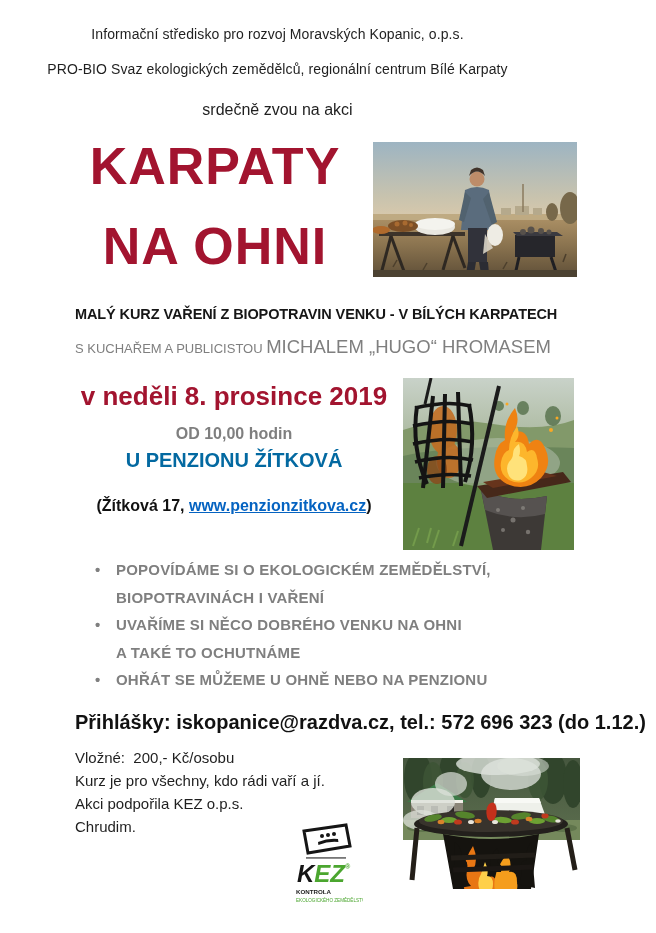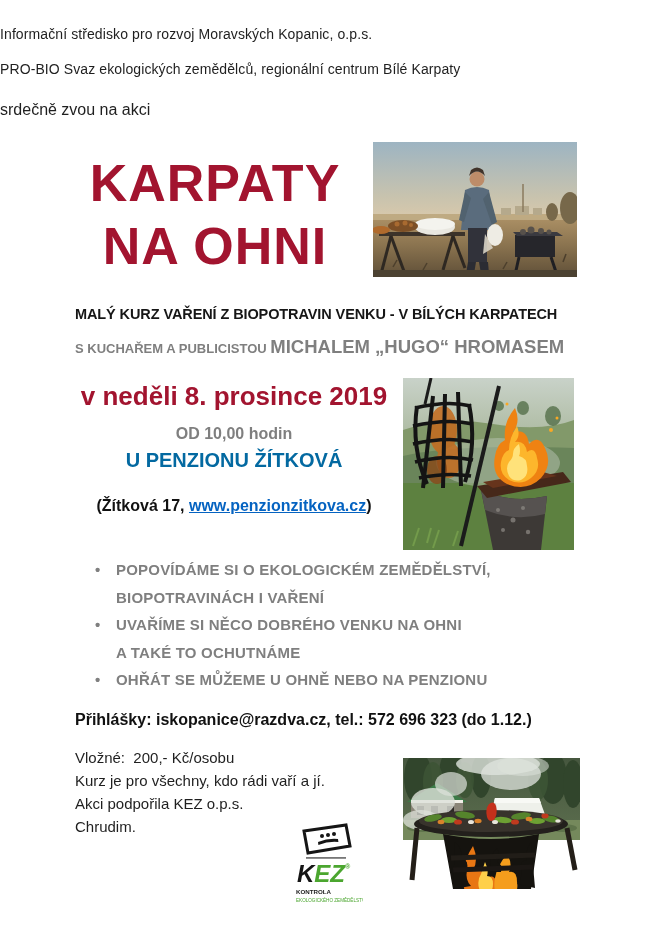--- a/index.html
+++ b/index.html
@@ -6,56 +6,56 @@
     --red:#A2142F;
     --gray:#7F7F7F;
     --ink:#1f1f1f;
     --link:#0563C1;
     --kezgreen:#4BA62F;
   }
   *{margin:0;padding:0;box-sizing:border-box;}
   body{background:#fff;font-family:"Liberation Sans",sans-serif;color:var(--ink);}
   .page{position:relative;width:656px;height:933px;background:#ffffff;overflow:hidden;margin:0 auto;}
 
-  .center-line{position:absolute;left:0;width:555px;}
+  .center-line{position:absolute;left:0;width:555px;text-align:center;}
   .org{top:26px;font-size:14px;letter-spacing:.1px;}
   .org2{top:61px;}
   .invite{top:101px;font-size:16px;}
 
   .title-line{position:absolute;left:50px;width:330px;text-align:center;
     font-size:52px;font-weight:bold;color:var(--red);letter-spacing:1px;white-space:nowrap;}
-  .title1{top:153px;}
+  .title1{top:136px;}
   .title2{top:216px;}
 
   .photo{position:absolute;display:block;}
   .photo svg{display:block;width:100%;height:100%;}
   .photo-chef{left:373px;top:142px;width:204px;height:135px;}
   .photo-fire{left:403px;top:378px;width:171px;height:172px;}
   .photo-veg{left:403px;top:758px;width:177px;height:131px;}
 
   .course-line{position:absolute;left:75px;top:306px;font-size:14.5px;font-weight:bold;
     letter-spacing:-0.1px;white-space:nowrap;color:#161616;}
-  .chef-line{position:absolute;left:75px;top:336px;white-space:nowrap;color:var(--gray);font-weight:bold;}
+  .chef-line{position:absolute;left:75px;top:336px;white-space:nowrap;color:var(--gray);font-weight:normal;}
   .chef-prefix{font-size:13px;}
   .chef-name{font-size:18.5px;}
 
   .colL{position:absolute;left:48px;width:372px;text-align:center;white-space:nowrap;}
   .date-line{top:381px;font-size:26px;font-weight:bold;color:var(--red);}
   .time-line{top:425px;font-size:16px;font-weight:bold;color:var(--gray);}
   .venue-line{top:449px;font-size:20px;font-weight:bold;color:#0369a1;}
   .address-line{top:497px;font-size:16px;font-weight:bold;color:#111;text-align:center;}
   .address-line a{color:var(--link);text-decoration:underline;cursor:pointer;}
 
   .bullets{position:absolute;left:95px;top:556px;width:500px;list-style:none;}
   .bullets li{display:flex;align-items:flex-start;color:var(--gray);font-weight:bold;
     font-size:15px;line-height:27.5px;}
   .bullets .dot{width:21px;flex:0 0 21px;font-size:15px;}
   .bullets .btxt{white-space:pre-line;letter-spacing:.2px;}
 
-  .contact-line{position:absolute;left:75px;top:711px;font-size:16px;font-weight:bold;
+  .contact-line{position:absolute;left:75px;top:711px;font-size:20px;font-weight:bold;
     white-space:nowrap;color:#111;}
 
   .details{position:absolute;left:75px;top:746px;font-size:15px;line-height:23px;}
   .details div{white-space:pre-wrap;}
 
   .kez{left:291px;top:822px;width:72px;height:92px;}
 </style>
 </head>
 <body>
 

